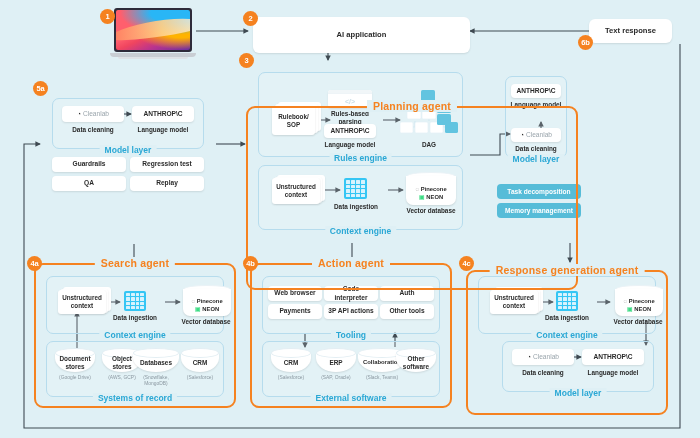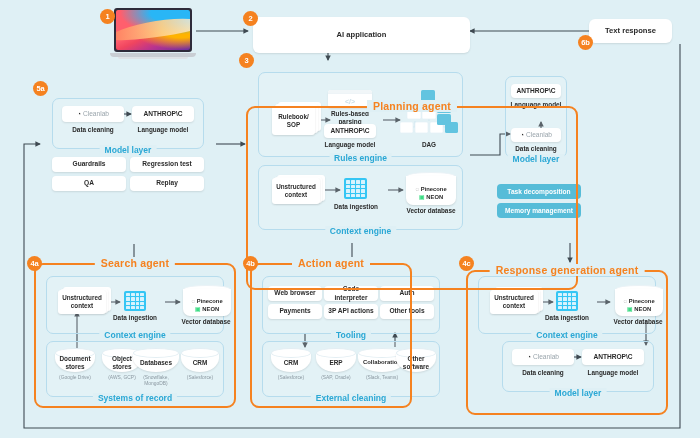--- a/index.html
+++ b/index.html
@@ -419,37 +419,37 @@
   </div>
   <div class="subcap" style="left:133px; top:375px; width:46px; white-space:pre-line;">(Snowflake,
 MongoDB)</div>
   <div class="cyl" style="left:181px; top:348px; width:38px; height:24px;">
     <div class="body"></div>
       <div class="top"></div>
     <div class="txt">CRM</div>
   </div>
   <div class="subcap" style="left:176px; top:375px; width:48px;">(Salesforce)</div>
 
-  <div class="group" style="left:250px; top:263px; width:162px; height:145px;">
+  <div class="group" style="left:250px; top:263px; width:202px; height:145px;">
     <div class="group-title">Action agent</div>
   </div>
   <div class="badge" style="left:243px; top:256px;">4b</div>
 
   <div class="panel" style="left:262px; top:276px; width:178px; height:58px;">
     <div class="panel-title">Tooling</div>
   </div>
   <div class="card" style="left:268px; top:286px; width:54px; height:15px;">Web browser</div>
   <div class="card" style="left:324px; top:286px; width:54px; height:15px;">Code interpreter</div>
   <div class="card" style="left:380px; top:286px; width:54px; height:15px;">Auth</div>
   <div class="card" style="left:268px; top:304px; width:54px; height:15px;">Payments</div>
   <div class="card" style="left:324px; top:304px; width:54px; height:15px;">3P API actions</div>
   <div class="card" style="left:380px; top:304px; width:54px; height:15px;">Other tools</div>
 
   <div class="panel" style="left:262px; top:341px; width:178px; height:56px;">
-    <div class="panel-title">External cleaning</div>
+    <div class="panel-title">External software</div>
   </div>
   <div class="cyl" style="left:271px; top:348px; width:40px; height:24px;">
     <div class="body"></div>
       <div class="top"></div>
     <div class="txt">CRM</div>
   </div>
   <div class="subcap" style="left:266px; top:375px; width:50px;">(Salesforce)</div>
   <div class="cyl" style="left:316px; top:348px; width:40px; height:24px;">
     <div class="body"></div>
       <div class="top"></div>

